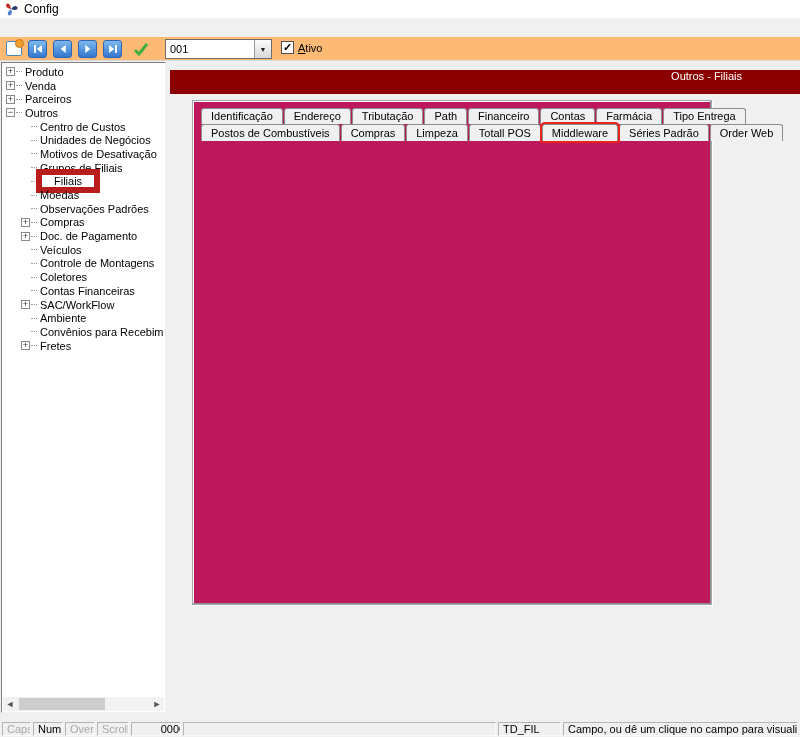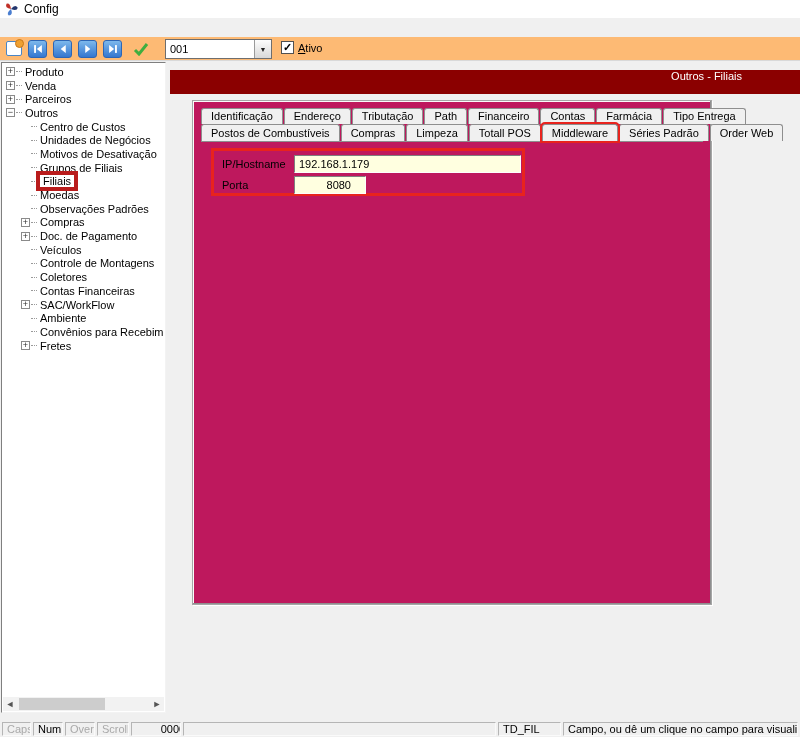--- a/index.html
+++ b/index.html
@@ -31,21 +31,21 @@
   
   .treepanel { position:absolute; left:1px; top:62px; width:165px; height:651px; background:#fff; border:1px solid #828282; border-color:#7f7f7f #f3f3f3 #f3f3f3 #7f7f7f; }
   .treelist { position:absolute; inset:2px 1px 16px 1px; overflow:hidden; }
   .trow { display:flex; align-items:center; height:13.7px; white-space:nowrap; cursor:default; }
   .trow.lvl0 { padding-left:3px; }
   .trow.lvl1 { padding-left:18px; }
   .ebox { width:9px; height:9px; min-width:9px; border:1px solid #8a8a8a; background:#fff; font-size:9px; line-height:7px; text-align:center; color:#333; }
   .ebox:empty { visibility:hidden; }
   .stub { width:6px; min-width:6px; border-top:1px dotted #9a9a9a; height:0; margin:0 1px; }
   .tlabel { padding:0 2px; }
-  .tlabel.hl { border:4px solid #b91c1c; padding:0 3px; margin-left:-2px;text-align:center; }
+  .tlabel.hl { border:6px solid #b91c1c; padding:0 12px; margin-left:-2px;text-align:center; }
   .hscroll { position:absolute; left:1px; bottom:1px; right:1px; height:14px; background:#f2f2f2; display:flex; align-items:center; }
   .harrow { width:14px; height:14px; display:flex; align-items:center; justify-content:center; font-size:9px; color:#555; }
   .hthumb { margin-left:2px; width:86px; height:12px; background:#cdcdcd; }
   .hthumb-track { flex:1; }
 
   
   .crumbbar { position:absolute; left:170px; top:70px; width:630px; height:24px; background:#8B0000; color:#fff; display:flex; align-items:flex-start; justify-content:flex-end; padding-right:58px; font-size:11px; }
 
   
   .panel { position:absolute; left:192px; top:100px; width:520px; height:505px; background:#be185d; border:1px solid #a6a6a6; box-shadow:inset -1px -1px 0 #8f8f8f, inset 1px 1px 0 #fbfbfb, 1px 1px 0 #ffffff; padding:7px 0 0 8px; }
@@ -299,32 +299,20 @@
         <div class="tab"><span>Limpeza</span></div>
 
         <div class="tab"><span>Totall POS</span></div>
 
         <div class="tab selected boxed"><span>Middleware</span></div>
 
         <div class="tab"><span>Séries Padrão</span></div>
 
         <div class="tab"><span>Order Web</span></div>
       </div>
-    <div class="tabpane">
-      <div class="redbox">
-        <div class="frow">
-          <label>IP/Hostname</label>
-          <input class="field ip" type="text" value="192.168.1.179" style="">
-        </div>
-        <div class="frow">
-          <label>Porta</label>
-          <input class="field porta" type="text" value="8080" style="">
-        </div>
-      </div>
-    </div>
   </div>
 
   <div class="statusbar">
     <span class="spanel dim sp-caps">Caps</span>
     <span class="spanel sp-num">Num</span>
     <span class="spanel dim sp-over">Over</span>
     <span class="spanel dim sp-scroll">Scroll</span>
     <span class="spanel sp-count">00000</span>
     <span class="spanel sp-gap"></span>
     <span class="spanel sp-tdfil">TD_FIL</span>

